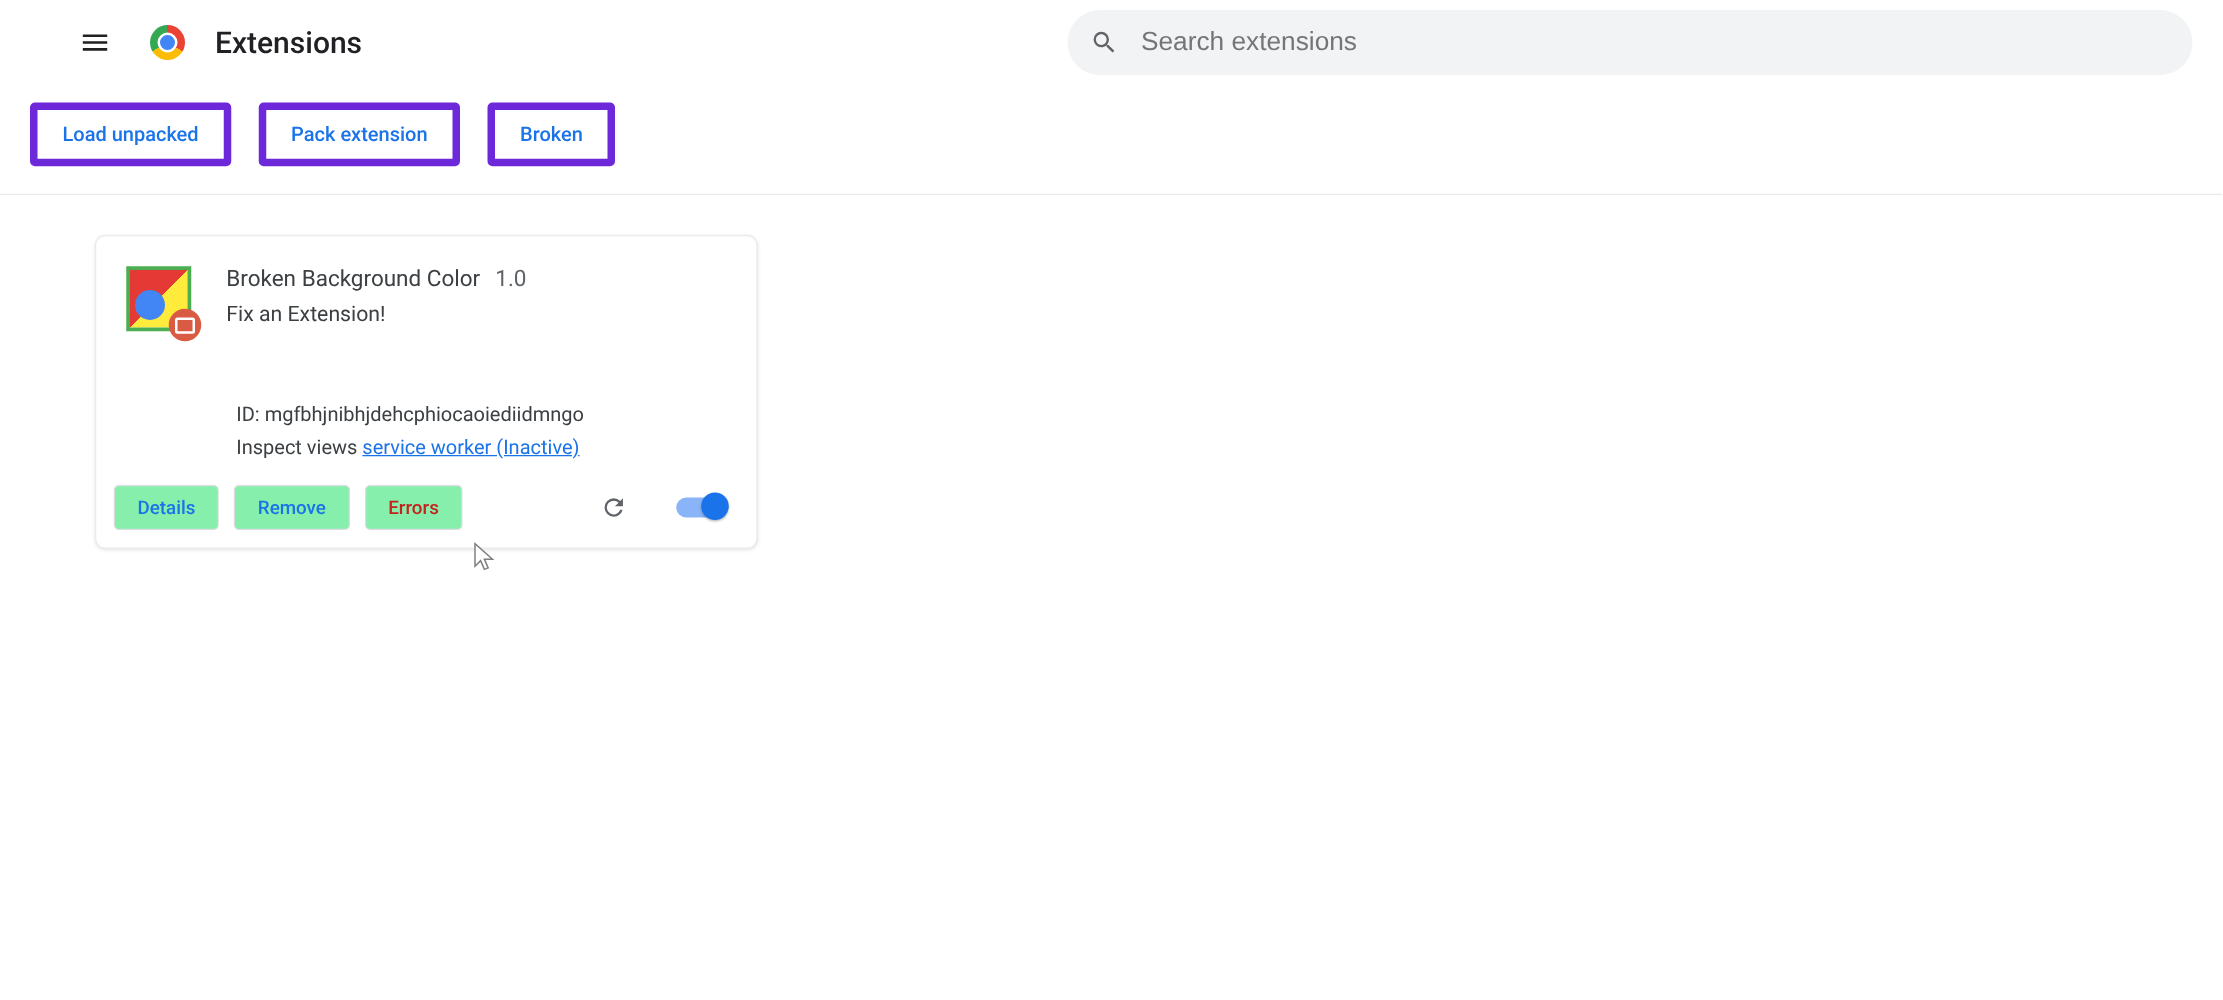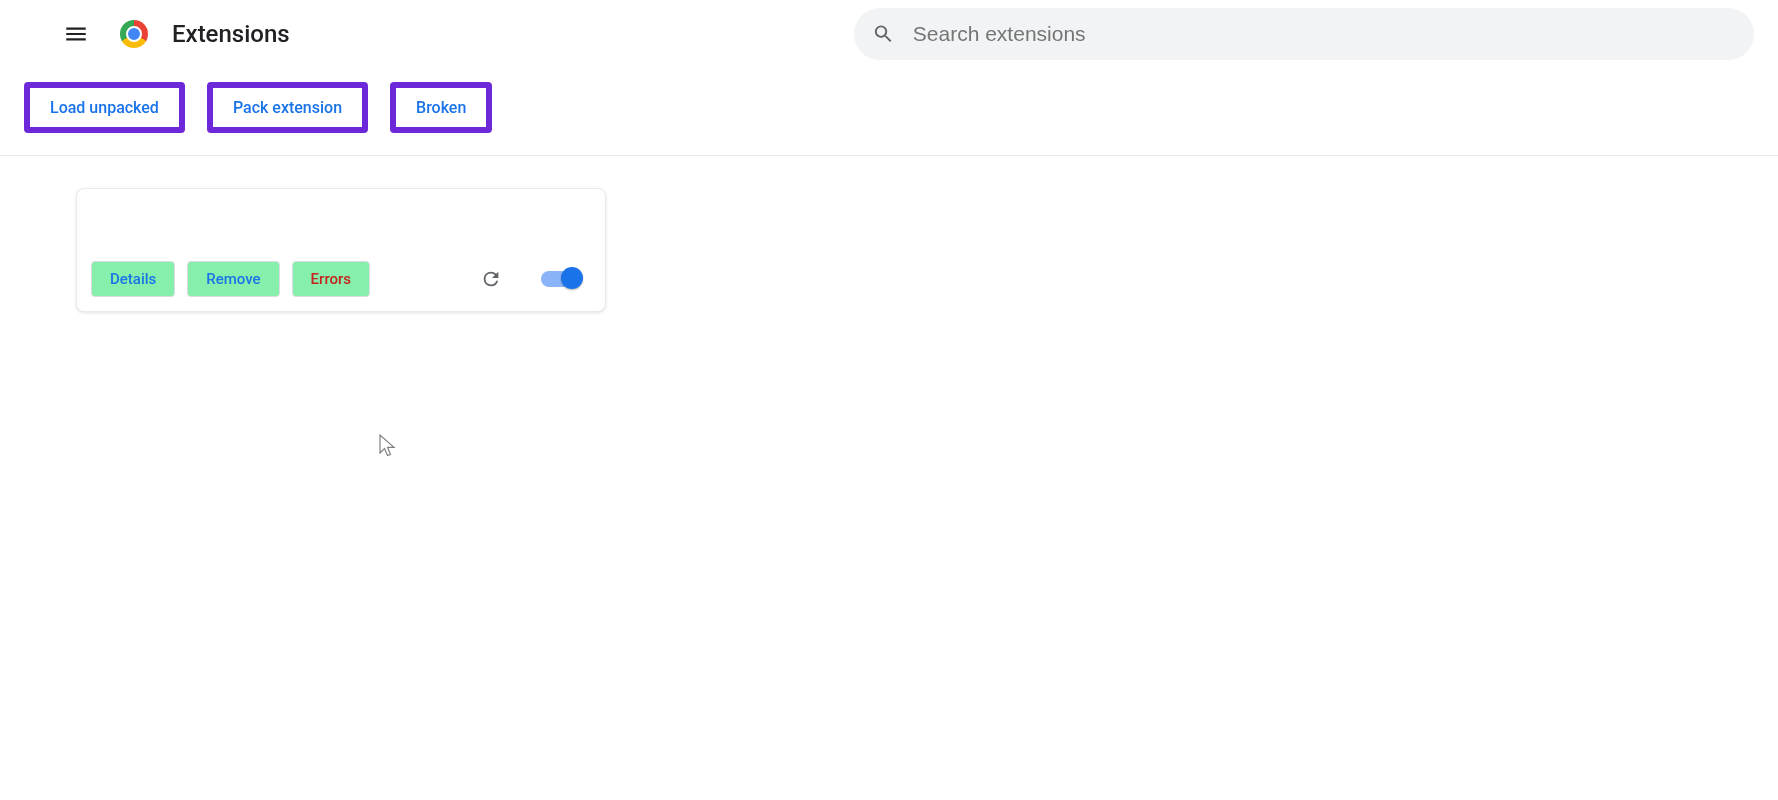--- a/index.html
+++ b/index.html
@@ -260,22 +260,41 @@
 
 <div class="toolbar">
   <button class="btn-outline">Load unpacked</button>
   <button class="btn-outline">Pack extension</button>
   <button class="btn-outline">Broken</button>
 </div>
 
 <div class="cards-area">
   <div class="card">
 
+    <div class="card-head">
+      <div class="ext-icon">
+        <div class="ext-icon-img"></div>
+        <div class="ext-badge"></div>
+      </div>
+      <div class="card-titles">
+        <div class="line1">
+          <span class="ext-name">Broken Background Color</span>
+          <span class="ext-version">1.0</span>
+        </div>
+        <div class="ext-desc">Fix an Extension!</div>
+      </div>
+    </div>
 
     <div class="card-meta">
+      <div class="row">
+        <span>ID: </span><span>mgfbhjnibhjdehcphiocaoiediidmngo</span>
+      </div>
+      <div class="row">
+        <span>Inspect views </span><a href="#">service worker (Inactive)</a>
+      </div>
     </div>
 
     <div class="card-actions">
       <button class="btn-small">Details</button>
       <button class="btn-small">Remove</button>
       <button class="btn-small error">Errors</button>
 
       <div class="spacer"></div>
 
       <div class="reload-btn">

